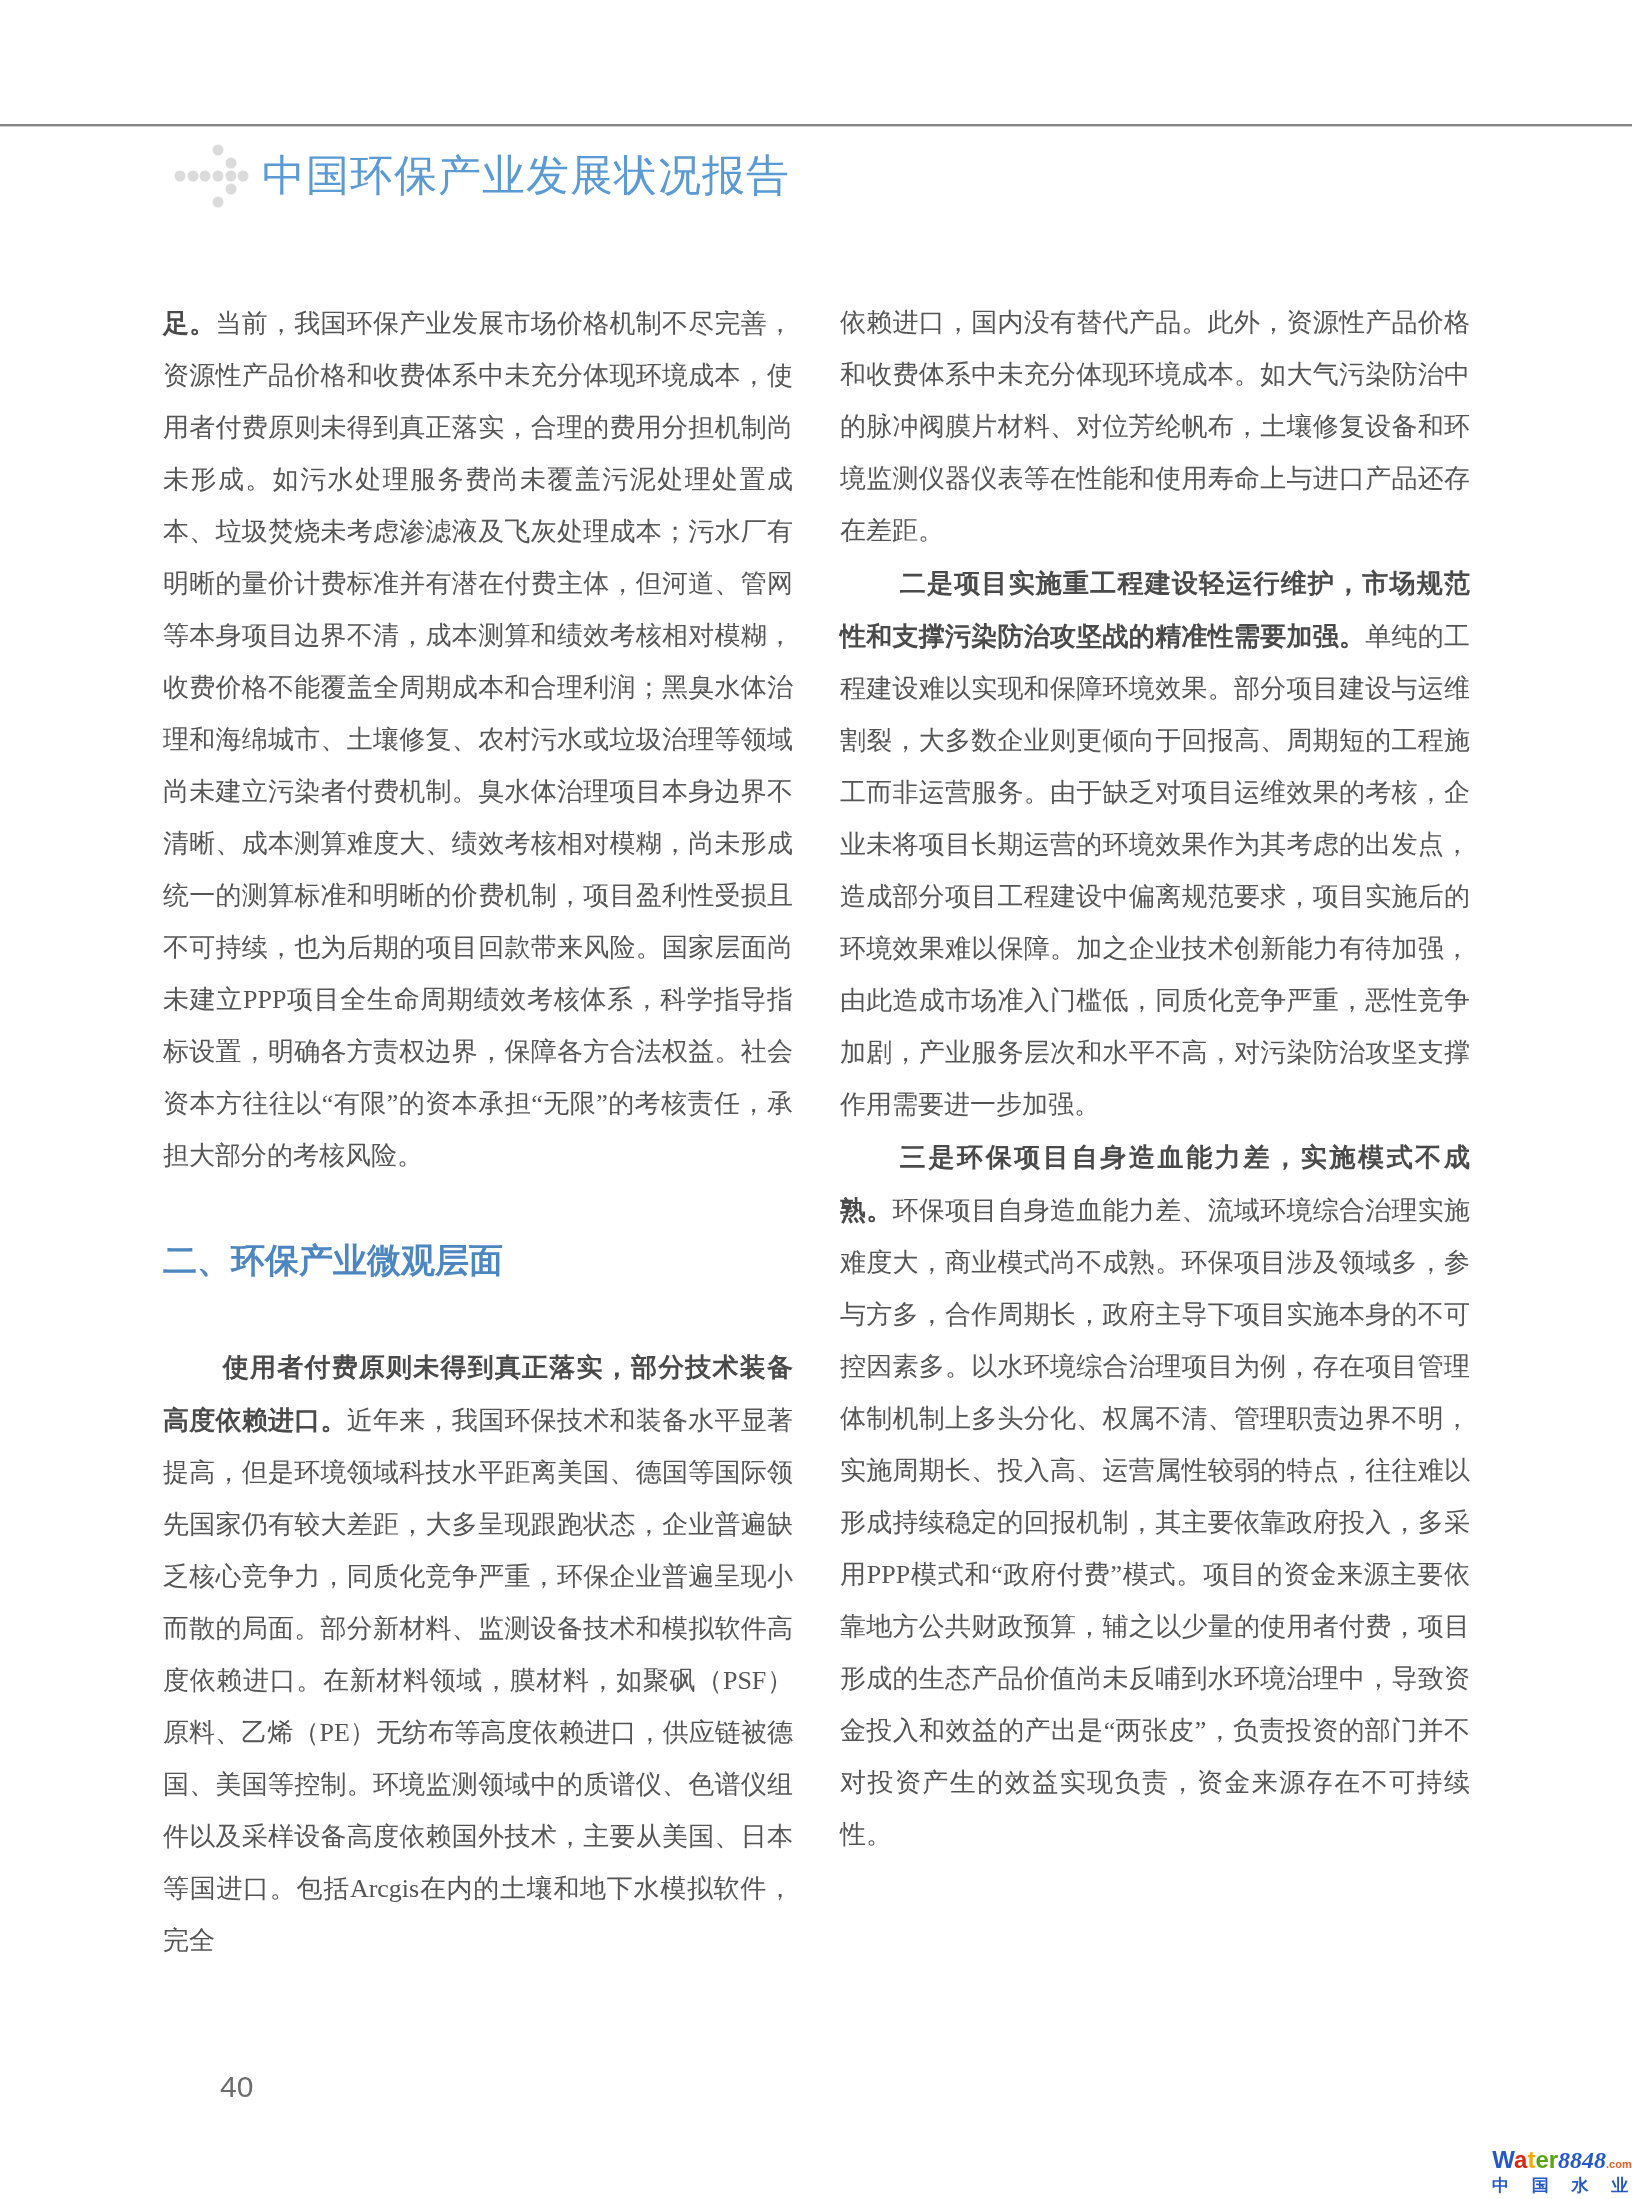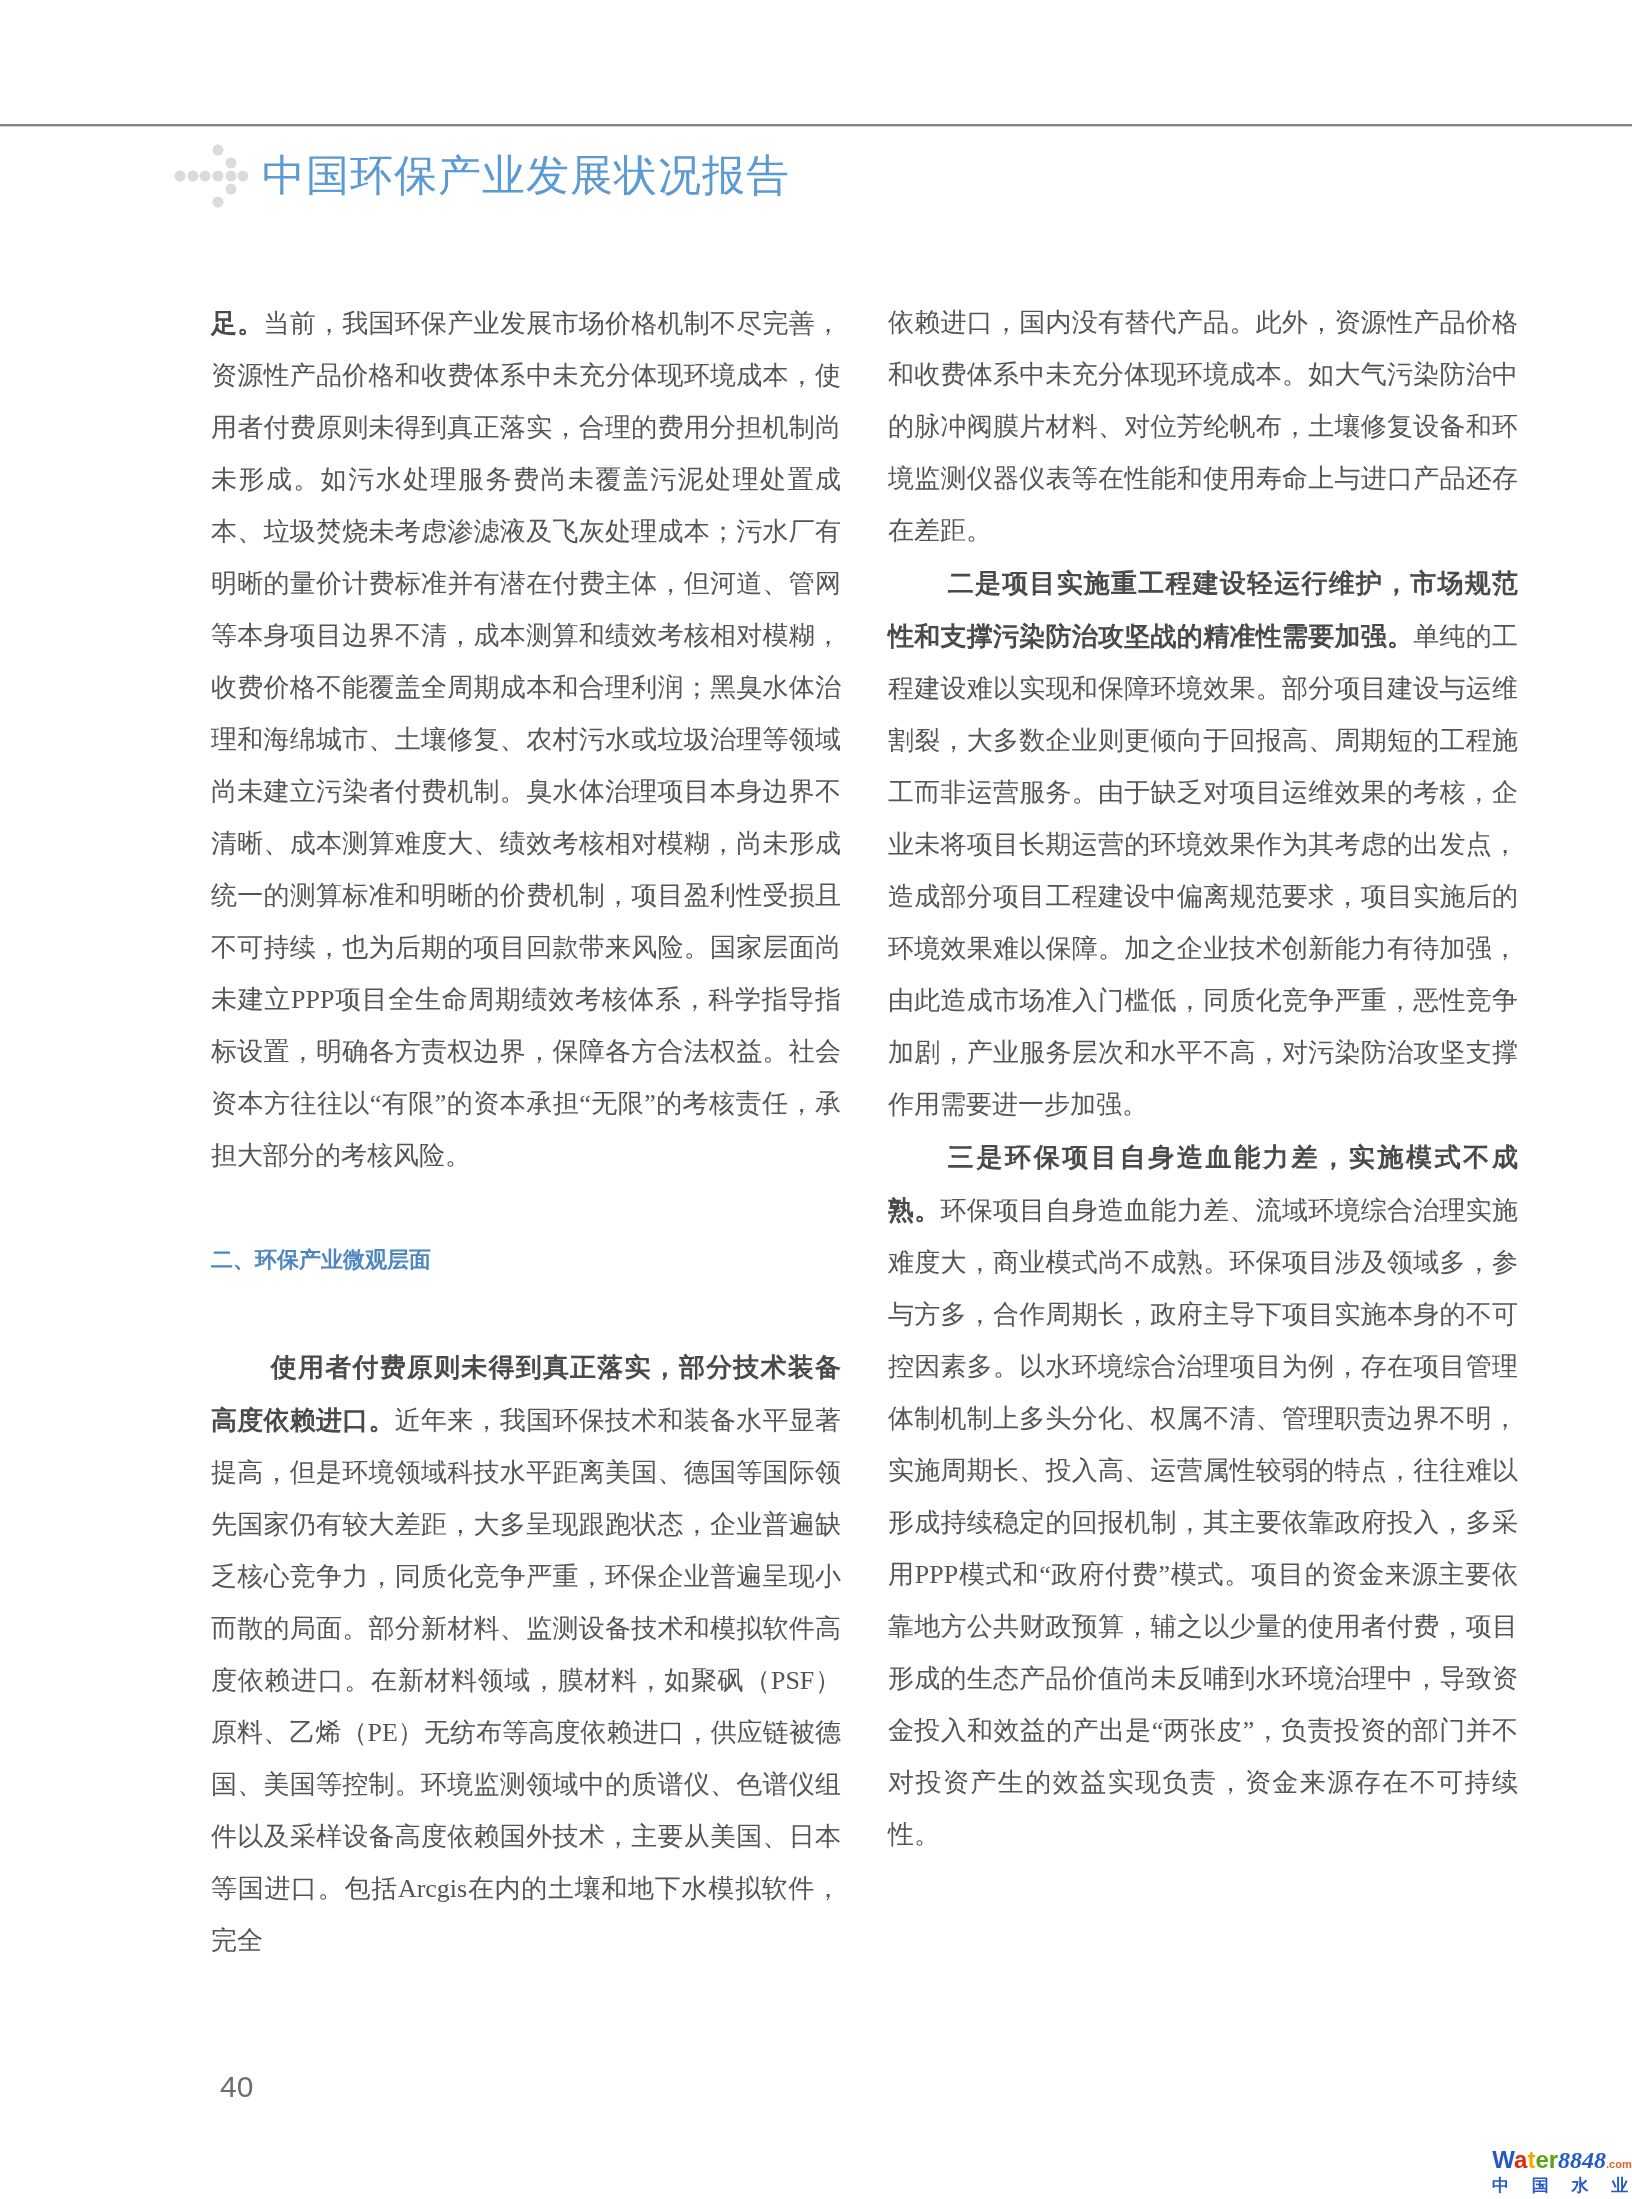--- a/index.html
+++ b/index.html
@@ -5,28 +5,28 @@
   html,body{margin:0;padding:0;background:#ffffff;}
   .page{position:relative;width:1632px;height:2199px;background:#ffffff;overflow:hidden;
         font-family:"Liberation Serif","DejaVu Serif",serif;}
   .top-rule{position:absolute;left:0;top:124px;width:1632px;height:2px;background:#868686;
         border-bottom:1px solid #cfcfcf;}
   .logo{position:absolute;left:174px;top:143px;width:78px;height:66px;}
   .brand-title{position:absolute;left:262px;top:152px;
         font-family:"Liberation Sans","DejaVu Sans",sans-serif;
         font-size:43px;line-height:46px;color:#5b9ad2;letter-spacing:1px;white-space:nowrap;}
   .col{position:absolute;top:297px;width:630px;font-size:26px;line-height:52px;color:#555555;
-        text-align:justify;margin-left:48px;}
+        text-align:justify;}
   .col p{margin:0;padding:0;}
   .col-left{left:163px;}
   .col-right{left:840px;}
   .indent{text-indent:2.3em;}
   .b{font-family:"Liberation Sans","DejaVu Sans",sans-serif;font-weight:bold;color:#4a4a4a;}
   .sec-heading{font-family:"Liberation Sans","DejaVu Sans",sans-serif;font-weight:bold;
-        font-size:22px;line-height:42px;color:#4e86c0;margin:57px 0 60px 0;text-align:left;}
+        font-size:34px;line-height:42px;color:#4e86c0;margin:57px 0 60px 0;text-align:left;}
   .page-num{position:absolute;left:172px;top:2070px;
         font-family:"Liberation Sans","DejaVu Sans",sans-serif;font-size:30px;color:#6d6d6d;margin-left:48px;}
   .watermark{position:absolute;left:1492px;top:2148px;width:140px;
         font-family:"Liberation Sans","DejaVu Sans",sans-serif;line-height:1;white-space:nowrap;}
   .wm-line1{font-size:24px;font-weight:bold;text-align:center;}
   .wm-w{color:#2458c8;}
   .wm-a{color:#de2910;}
   .wm-t{color:#f6a800;}
   .wm-er{color:#5aa315;}
   .wm-num{color:#2458c8;font-style:italic;font-family:"Liberation Serif","DejaVu Serif",serif;}

